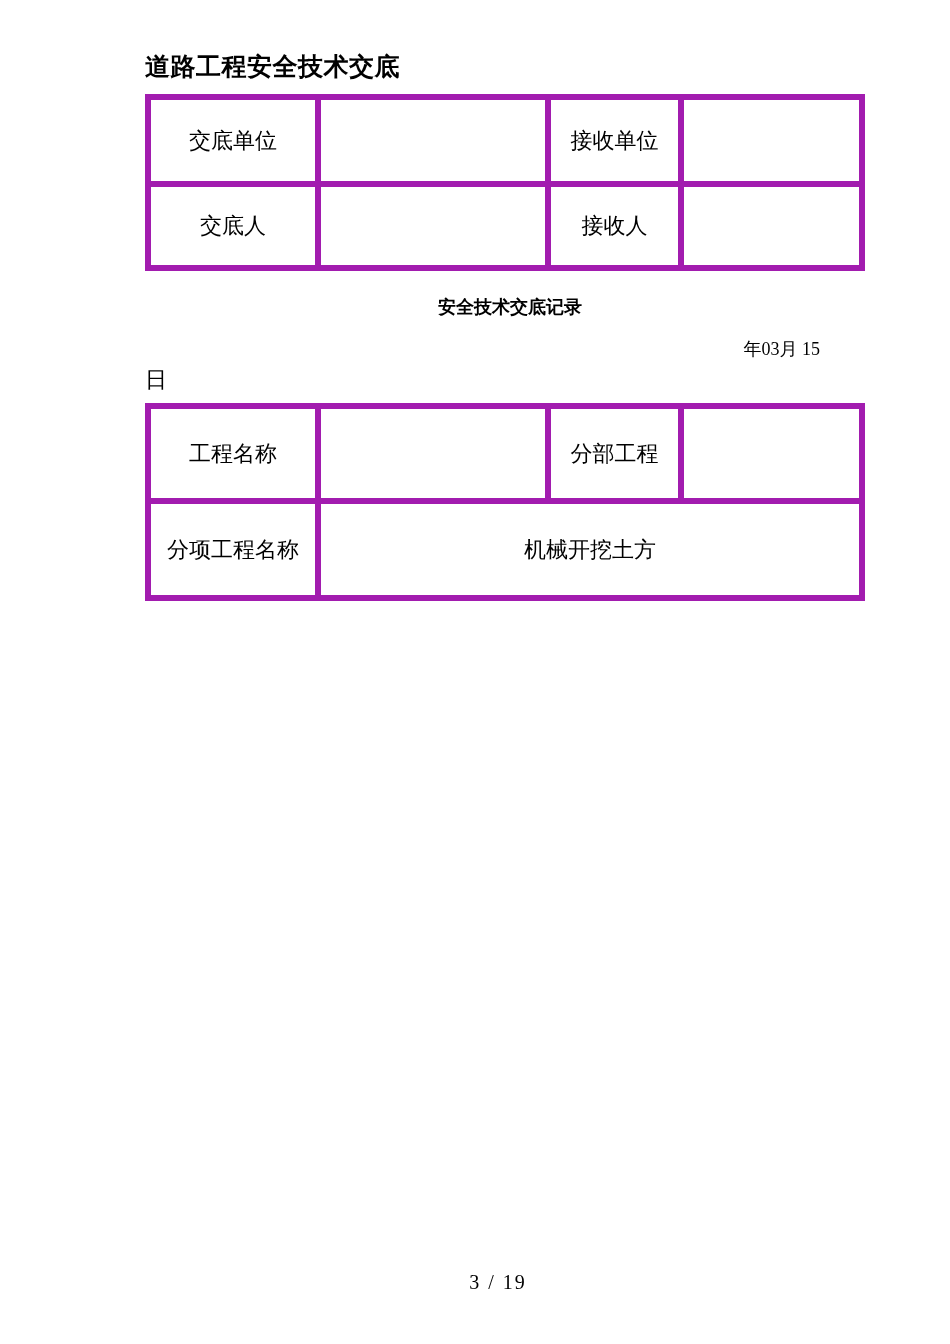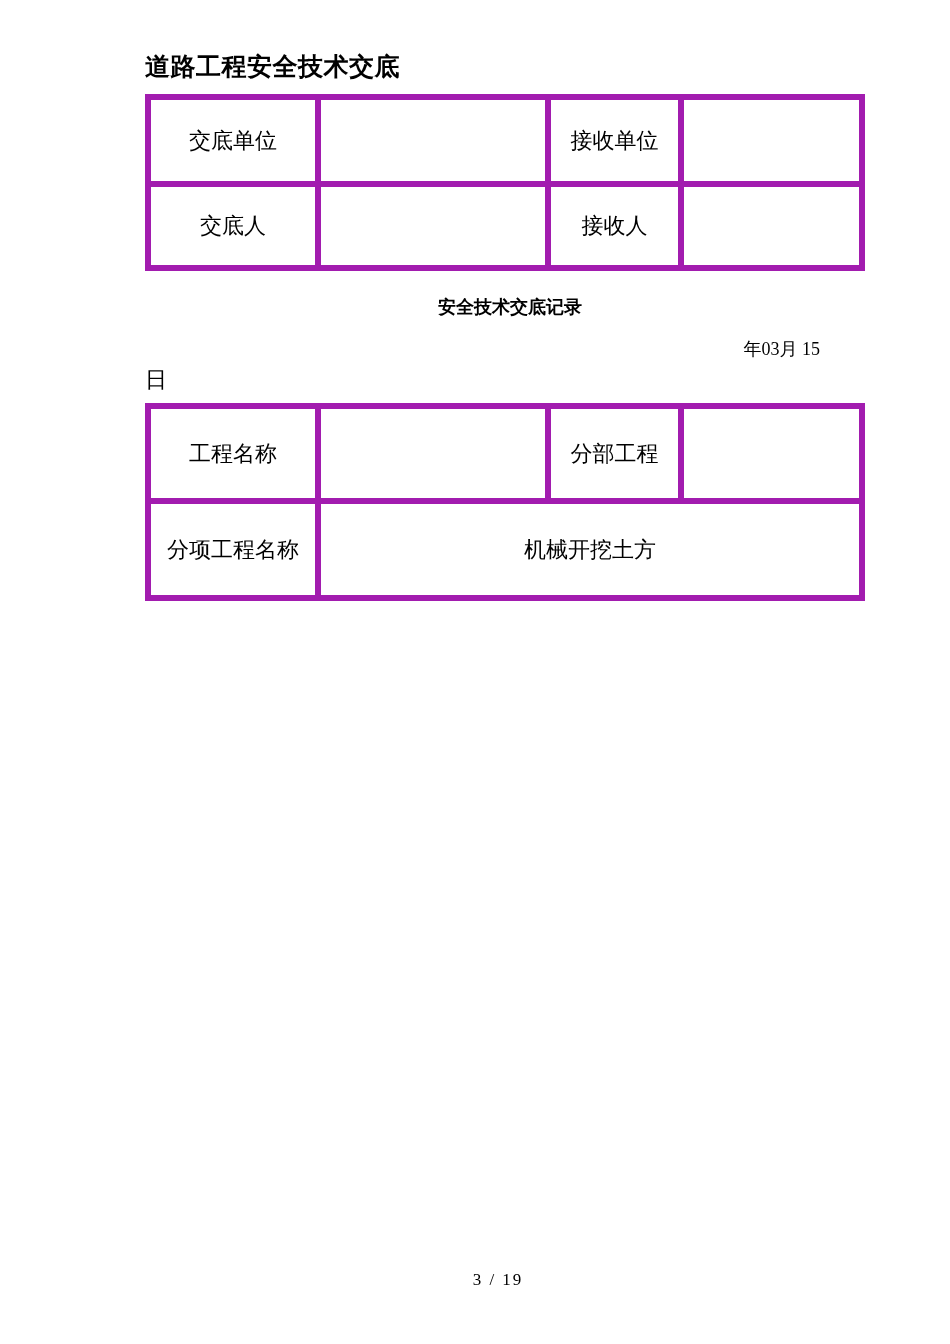--- a/index.html
+++ b/index.html
@@ -81,21 +81,21 @@
   .col1 { width: 164px; }
   .col2 { width: 224px; }
   .col3 { width: 127px; }
   .col4 { width: 175px; }
   .page-footer {
     position: absolute;
     top: 1270px;
     left: 145px;
     width: 706px;
     text-align: center;
-    font-size: 17px;
+    font-size: 20px;
     line-height: 1.2;
     letter-spacing: 2px;
   }
 </style>
 </head>
 <body>
 
 <div class="sheet">
 
   <div class="doc-title">道路工程安全技术交底</div>

